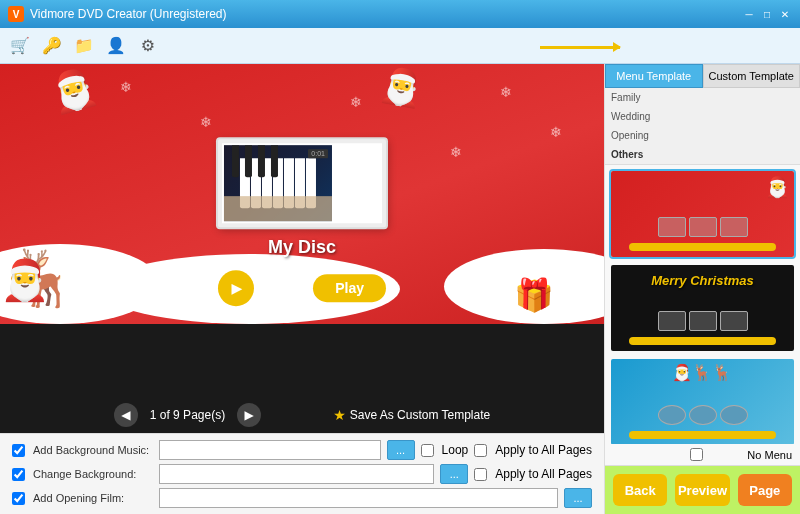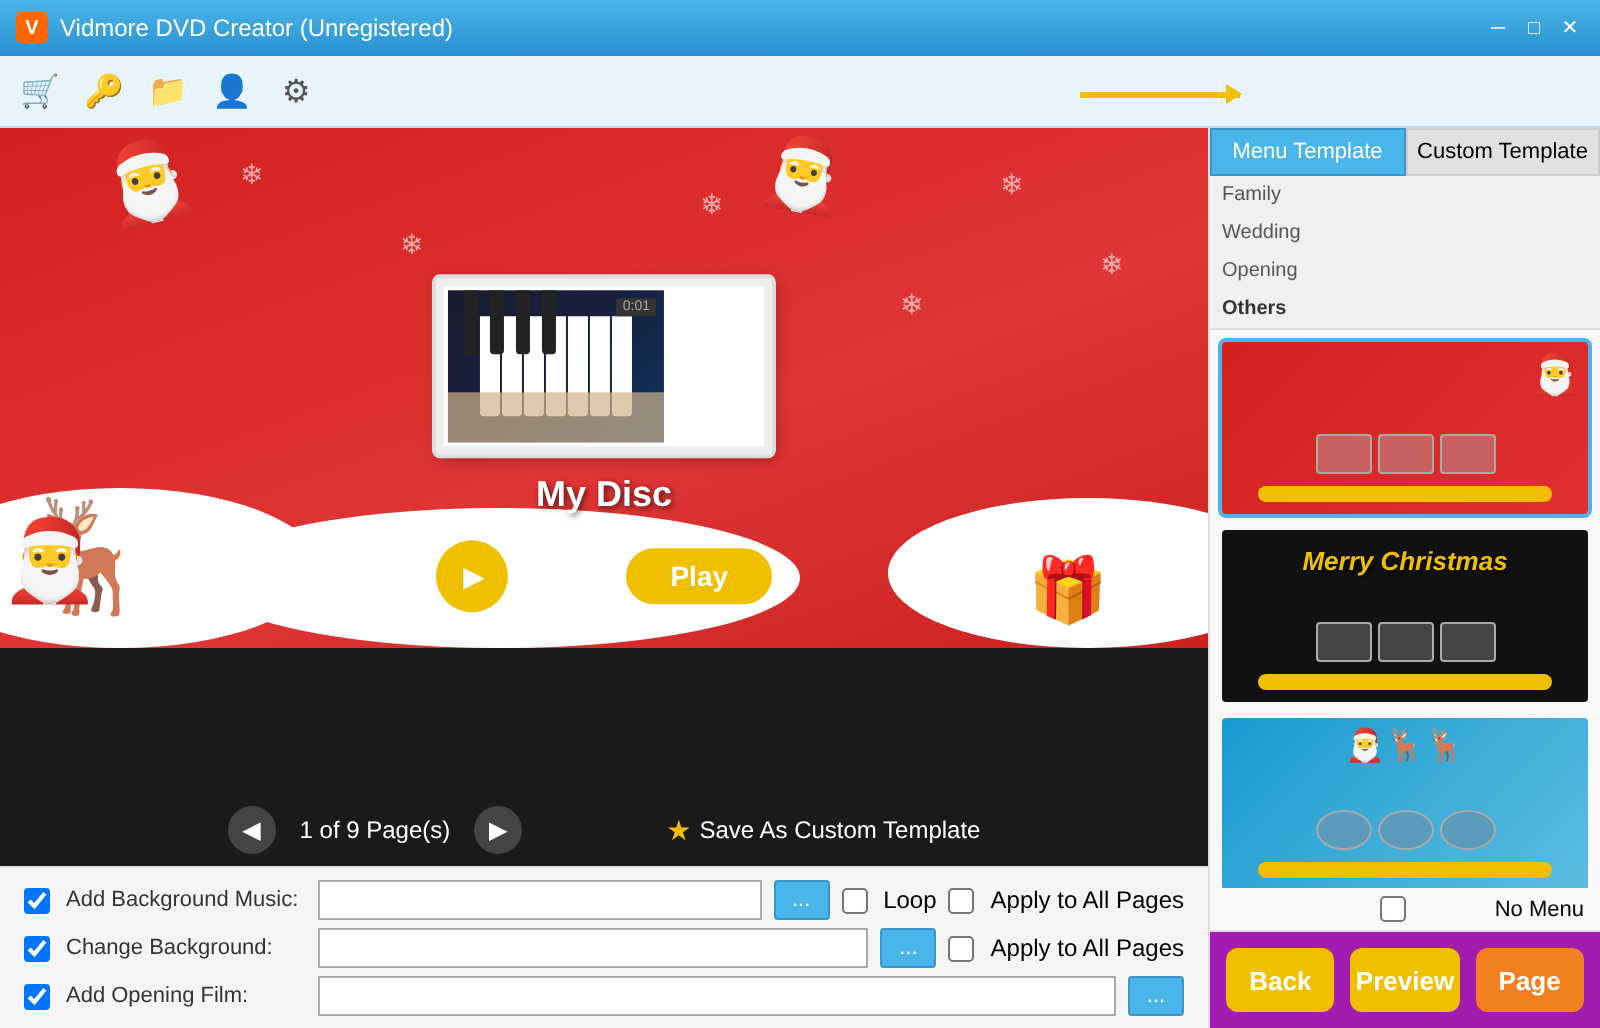--- a/index.html
+++ b/index.html
@@ -282,21 +282,21 @@
       font-size: 11px;
       gap: 40px;
     }
 
     
     .action-buttons {
       display: flex;
       gap: 8px;
       justify-content: center;
       padding: 8px;
-      background: #a21caf;
+      background: #bef264;
       border-top: 1px solid #ddd;
     }
     .action-btn {
       width: 80px; height: 32px;
       border-radius: 6px;
       border: none;
       cursor: pointer;
       font-size: 13px;
       font-weight: bold;
     }

